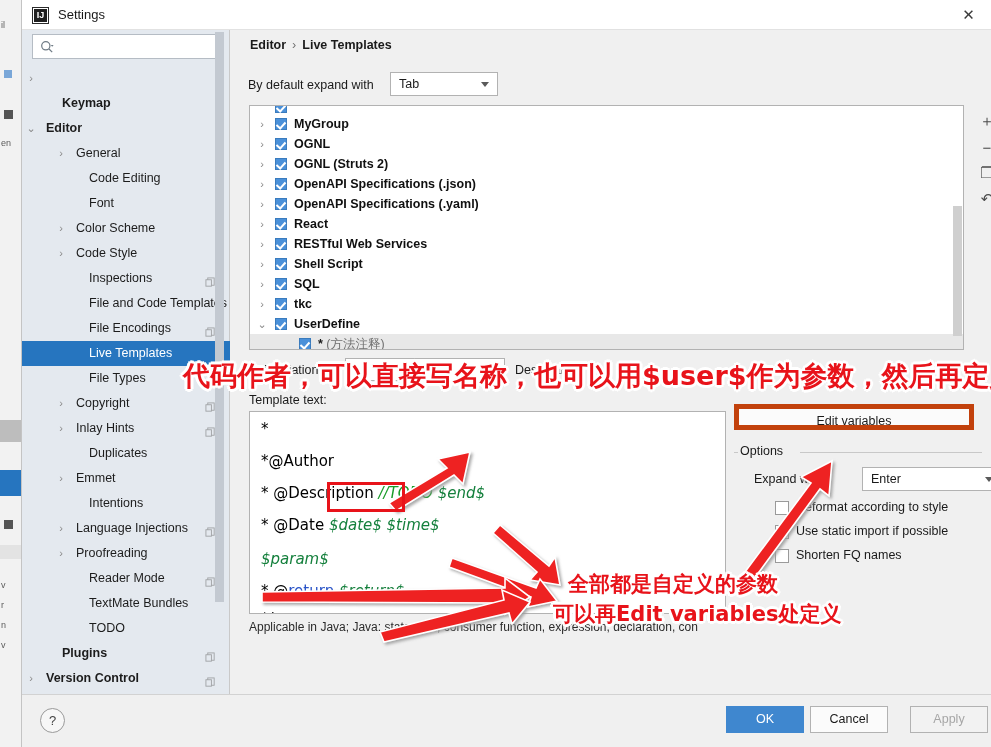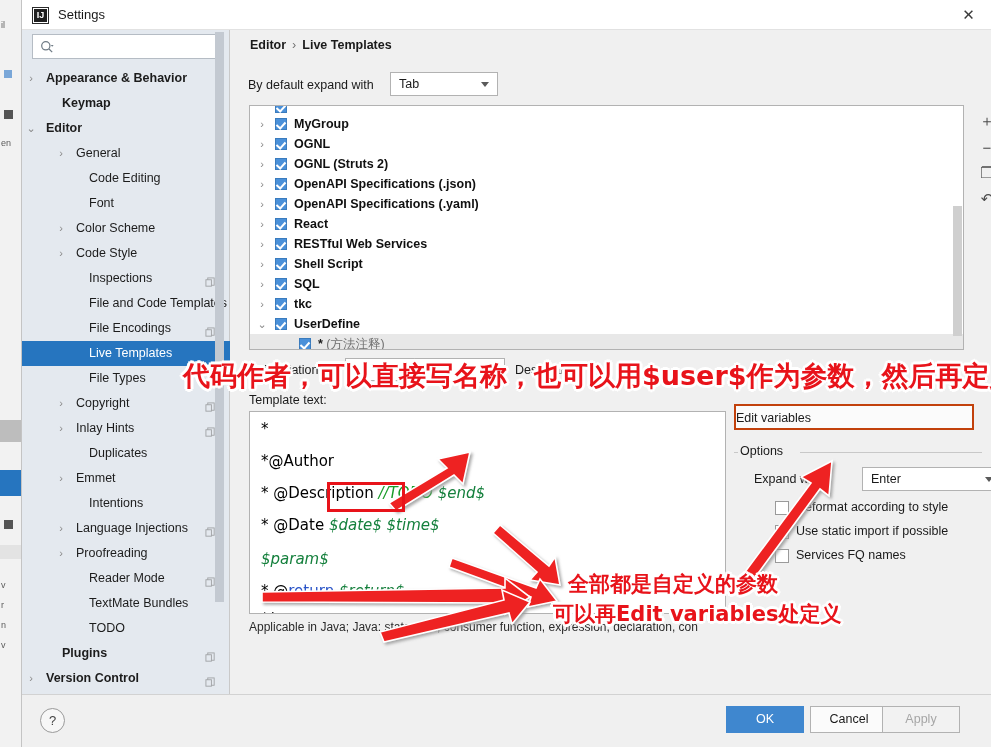--- a/index.html
+++ b/index.html
@@ -207,22 +207,22 @@
   .cl .var { color: #15803d; font-style: italic; }
 
   #applicable {
     position: absolute; left: 19px; top: 590px; width: 700px;
     font-size: 12px; color: #2b2b2b;
   }
 
   
   #editvars-btn {
     position: absolute; left: 504px; top: 374px; width: 240px; height: 26px;
-    background: #fbfbfb; border: 2px solid #c2410c;
-    text-align: left; line-height: 24px; font-size: 12.5px;
+    background: #fbfbfb; border: 5px solid #c2410c;
+    text-align: center; line-height: 24px; font-size: 12.5px;
   }
   #options-group {
     position: absolute; left: 504px; top: 415px; width: 248px; height: 130px;
   }
   #options-legend {
     position: absolute; left: 6px; top: -1px; font-size: 12.5px;
     background: #f0f0f0; padding-right: 6px; color: #1a1a1a;
   }
   #options-line {
     position: absolute; left: 0; top: 7px; width: 248px;
@@ -247,21 +247,21 @@
     border-radius: 50%; border: 1px solid #9a9a9a; background: #f7f7f7;
     text-align: center; line-height: 23px; font-size: 13px; color: #444;
   }
   .dlgbtn {
     position: absolute; top: 11px; height: 27px; width: 78px;
     text-align: center; line-height: 25px; font-size: 12.5px;
     border: 1px solid #b2b2b2; background: #fbfbfb; color: #1a1a1a;
   }
   #ok-btn { right: 187px; background: #3f87cf; border-color: #3f87cf; color: #fff; }
   #cancel-btn { right: 103px; }
-  #apply-btn { right: 31px; color: #a6a6a6; background: #f2f2f2; }
+  #apply-btn { right: 3px; color: #a6a6a6; background: #f2f2f2; }
 
   
   #overlay {
     position: absolute; left: 0; top: 0; width: 991px; height: 747px;
     pointer-events: none;
   }
   .annot {
     position: absolute; color: #e8131a; font-weight: bold;
     font-family: "DejaVu Sans", sans-serif;
     white-space: nowrap;
@@ -311,21 +311,20 @@
         <circle cx="6.2" cy="6.2" r="4.4" fill="none" stroke="#6f7b85" stroke-width="1.3"></circle>
         <path d="M9.6 9.6 L13 13" stroke="#6f7b85" stroke-width="1.3" fill="none"></path>
         <path d="M11.5 5.2 l3 0 l-1.5 2 z" fill="#6f7b85"></path>
       </svg>
       <input id="search-input" value="" placeholder="" style="">
     </div>
 
     <div id="tree">
         <div class="trow bold">
           <span class="caret" style="left: 2px;">›</span>
-          <span class="lbl" style="left: 24px;">Appearance &amp; Behavior</span>
         </div>
         <div class="trow bold">
           <span class="lbl" style="left: 40px;">Keymap</span>
         </div>
         <div class="trow bold">
           <span class="caret" style="left: 2px;">⌄</span>
           <span class="lbl" style="left: 24px;">Editor</span>
         </div>
         <div class="trow">
           <span class="caret" style="left: 32px;">›</span>
@@ -566,21 +565,21 @@
         <span>Enter</span>
         <span class="arrow"></span>
       </div>
 
       <div id="option-checkboxes">
           <span class="optcb" style="top: 56px;"></span>
           <span class="optcb-lbl" style="top: 55px;">Reformat according to style</span>
           <span class="optcb" style="top: 80px;"></span>
           <span class="optcb-lbl" style="top: 79px;">Use static import if possible</span>
           <span class="optcb" style="top: 104px;"></span>
-          <span class="optcb-lbl" style="top: 103px;">Services FQ names</span>
+          <span class="optcb-lbl" style="top: 103px;">Shorten FQ names</span>
         </div>
     </div>
   </div>
 
   <div id="bottombar">
     <div id="help-btn">?</div>
     <div class="dlgbtn" id="ok-btn">OK</div>
     <div class="dlgbtn" id="cancel-btn">Cancel</div>
     <div class="dlgbtn" id="apply-btn">Apply</div>
   </div>

